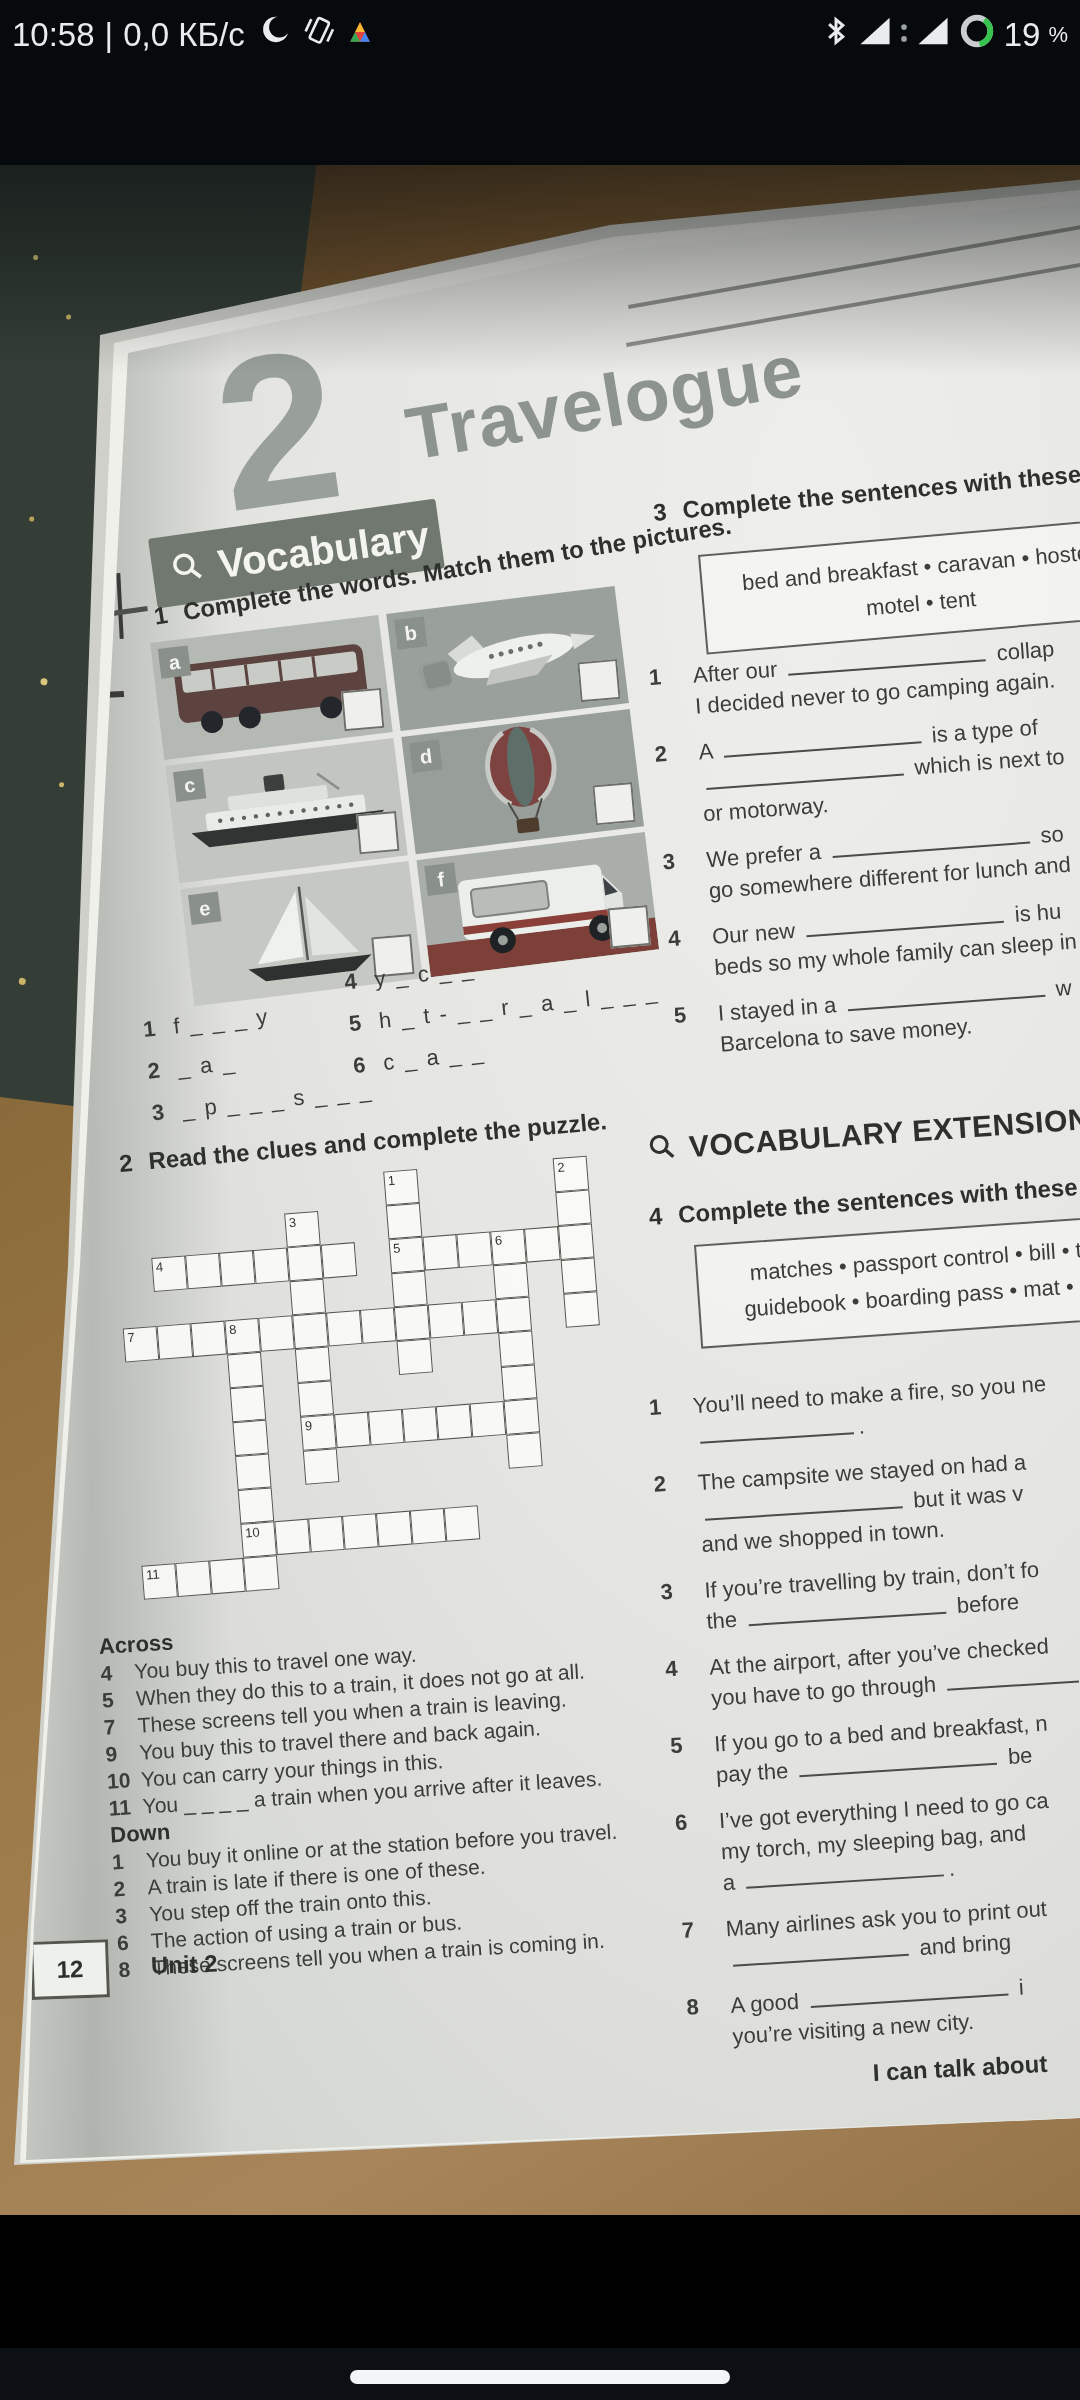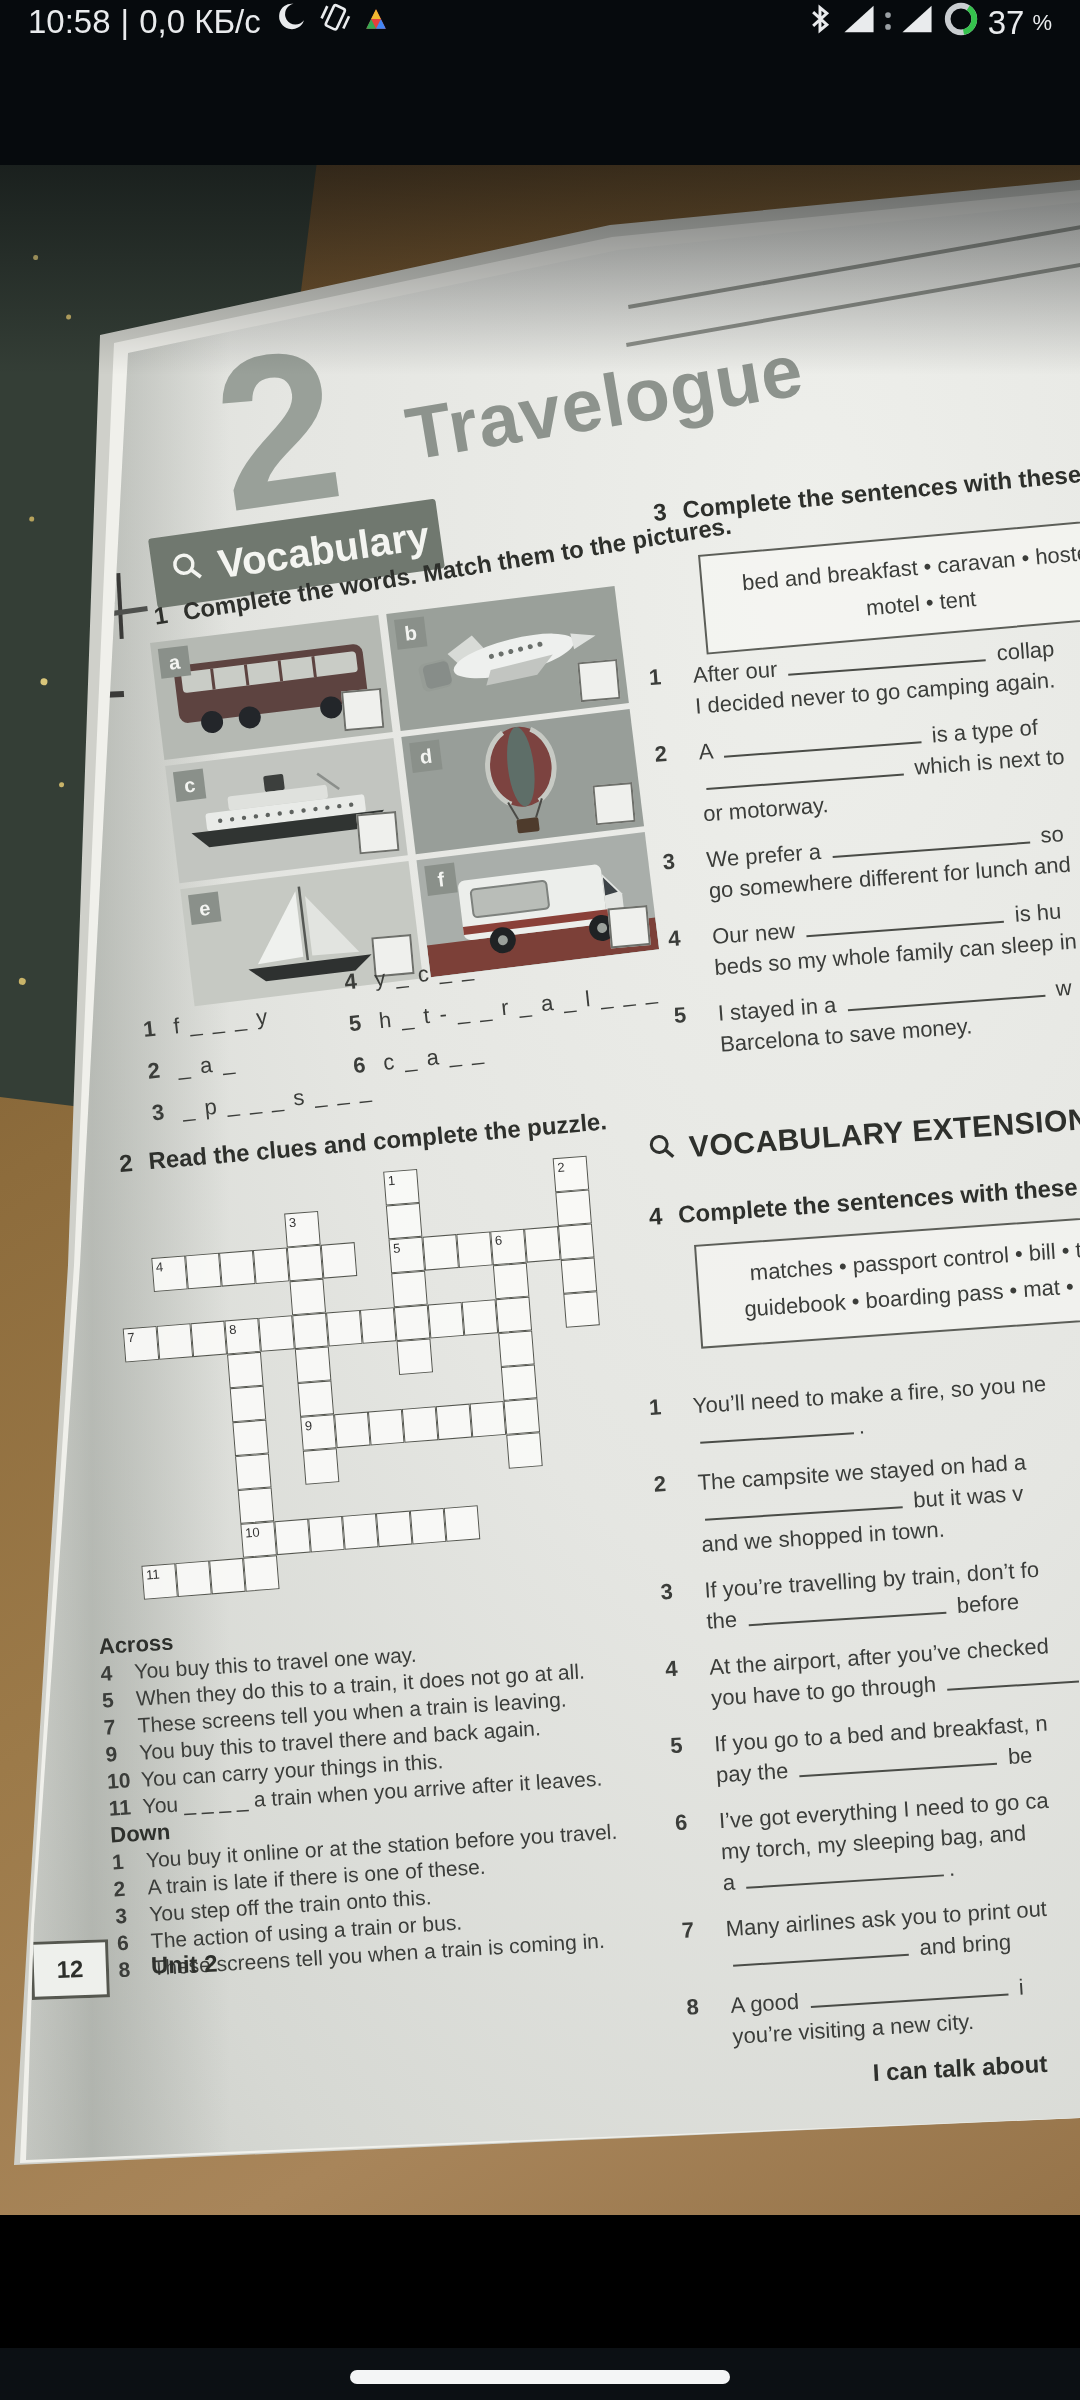--- a/index.html
+++ b/index.html
@@ -1,21 +1,21 @@
 <!DOCTYPE html>
 <html><head>
 <meta charset="utf-8">
 <style>
   html,body{margin:0;padding:0;background:#000;}
   .phone{position:relative;width:1080px;height:2400px;background:#000;overflow:hidden;
          font-family:"Liberation Sans",sans-serif;}
 
   
-  .status-bar{position:absolute;top:0;left:0;right:0;height:70px;display:flex;align-items:flex-start;
-              padding:0 28px;box-sizing:border-box;color:#e9ebed;font-size:33px;z-index:30;}
+  .status-bar{position:absolute;top:0;left:0;right:0;height:70px;display:flex;align-items:center;
+              padding:0 12px;box-sizing:border-box;color:#e9ebed;font-size:33px;z-index:30;}
   .sb-left{display:flex;align-items:center;gap:10px;}
   .sb-right{margin-left:auto;display:flex;align-items:center;gap:8px;}
   .sb-ico{display:inline-block;}
   .batt-pct{font-size:33px;}
   .pct-sign{font-size:22px;}
 
   
   .header{position:absolute;top:70px;left:0;right:0;height:190px;z-index:25;}
   .hdr-back{position:absolute;left:48px;top:78px;width:58px;height:58px;}
   .hdr-title{position:absolute;left:198px;top:52px;color:#fff;font-size:46px;font-weight:500;}
@@ -193,21 +193,21 @@
         <svg width="34" height="32" viewBox="0 0 28 26">
             <polygon points="2,24 26,24 26,2" fill="#e9ebed"></polygon>
           </svg>
       </span>
       <span class="sb-ico">
         <svg width="38" height="38" viewBox="0 0 40 40">
           <circle cx="20" cy="20" r="14" fill="none" stroke="#c9cdd0" stroke-width="6"></circle>
           <circle cx="20" cy="20" r="14" fill="none" stroke="#35c24d" stroke-width="6" stroke-dasharray="33 55" stroke-dashoffset="-8" transform="rotate(-90 20 20)"></circle>
         </svg>
       </span>
-      <span class="batt-pct">37</span>
+      <span class="batt-pct">19</span>
         <span class="pct-sign">%</span>
     </div>
   </div>
 
   <div class="hdr-black"></div>
 
   <div class="photo">
     <div class="book"></div>
     <div class="sheet2"></div>
     <div class="sheet1"></div>

